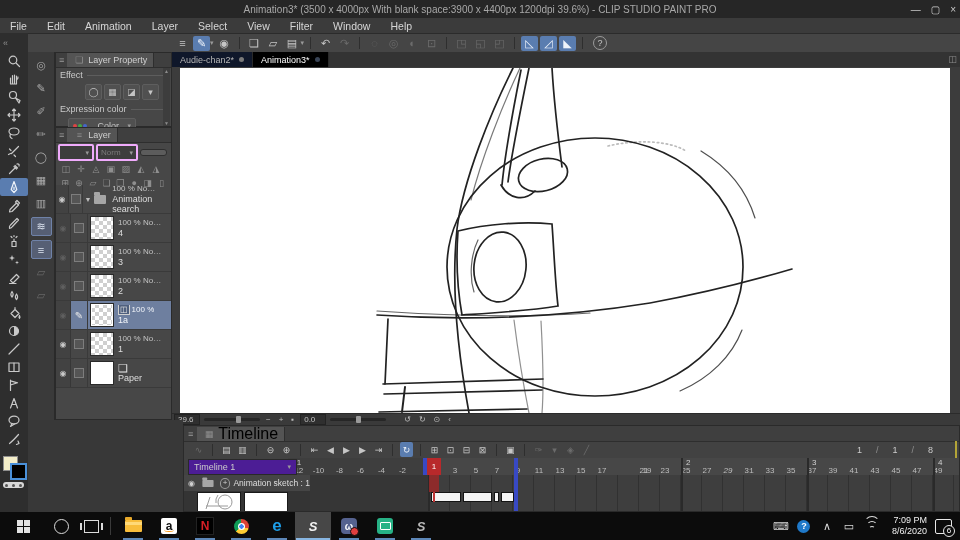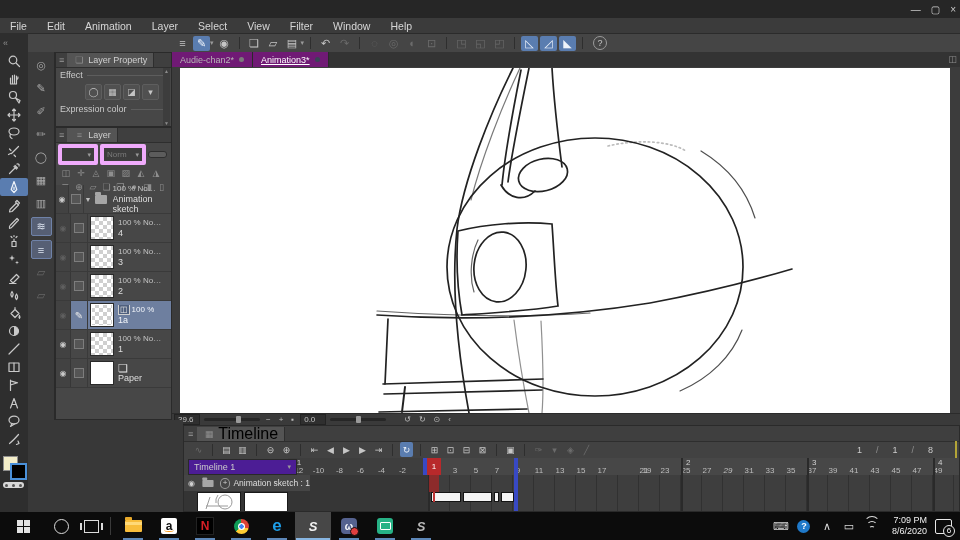--- a/index.html
+++ b/index.html
@@ -42,21 +42,21 @@
   .phead{height:14px;background:#3f3f3f;display:flex;align-items:center;color:#cfcfcf;font-size:9px;border-bottom:1px solid #2e2e2e;}
   .phead .burger{color:#9a9a9a;font-size:9px;padding:0 3px;}
   .ptabcap{background:#545454;height:14px;display:flex;align-items:center;gap:3px;padding:0 6px;border-right:1px solid #2e2e2e;}
   .plabel{color:#c9c9c9;font-size:9px;}
   .pline{flex:1;height:1px;background:#5d5d5d;margin:0 4px;}
   .pbtn{min-width:15px;height:14px;border:1px solid #5e5e5e;background:#505050;color:#c5c5c5;font-size:9px;display:inline-flex;align-items:center;justify-content:center;border-radius:2px;}
   #lpp{left:55px;top:52px;width:117px;height:75px;}
   #lpp .row{display:flex;align-items:center;padding:2px 4px;}
   #scroll1{position:absolute;right:1px;top:15px;width:7px;height:58px;background:#3d3d3d;color:#8c8c8c;font-size:5px;display:flex;flex-direction:column;justify-content:space-between;align-items:center;}
   #lyr{left:55px;top:127px;width:117px;height:293px;}
-  .mini{height:13px;border:4px solid #f0abfc;background:#3d3d3d;color:#bdbdbd;font-size:8px;display:inline-flex;align-items:center;justify-content:center;border-radius:2px;}
+  .mini{height:13px;border:2px solid #f0abfc;background:#3d3d3d;color:#bdbdbd;font-size:8px;display:inline-flex;align-items:center;justify-content:center;border-radius:2px;}
   .ticon{width:12px;height:12px;display:inline-flex;align-items:center;justify-content:center;color:#8f8f8f;font-size:9px;}
   #lyrrows{position:absolute;left:0;top:57px;width:115px;}
   .lrow{position:relative;height:28px;border-bottom:1px solid #3a3a3a;display:flex;align-items:center;}
   .lrow.sel{background:#6e7f9f;}
   .eyec{width:14px;text-align:center;font-size:8px;color:#c9c9c9;border-right:1px solid #373737;align-self:stretch;display:flex;align-items:center;justify-content:center;background:#424242;}
   .eyec.off{color:#5f5f5f;}
   .cbc{width:16px;align-self:stretch;display:flex;align-items:center;justify-content:center;border-right:1px solid #3a3a3a;}
   .cb{width:8px;height:8px;border:1px solid #7d7d7d;background:#555;}
   .pen-mark{color:#e8e8e8;font-size:10px;}
   .chev{color:#bdbdbd;font-size:7px;margin:0 1px;}
@@ -70,22 +70,22 @@
   .l1{color:#c3c3c3;font-size:8px;white-space:nowrap;overflow:hidden;text-overflow:ellipsis;max-width:44px;}
   .l2{color:#dedede;font-size:9px;}
   .lrow.sel .l1,.lrow.sel .l2{color:#f2f5fa;}
   .badge{font-size:8px;color:#e8e8e8;border:1px solid #cfcfcf;padding:0 1px;margin-right:2px;background:#50607e;}
   .foldicon{width:14px;height:9px;background:#a6a6a6;border-radius:1px;position:relative;margin:0 2px;}
   .foldicon::before{content:'';position:absolute;left:0;top:-3px;width:6px;height:3px;background:#a6a6a6;border-radius:1px 1px 0 0;}
   .papericon{color:#e0e0e0;font-size:11px;line-height:10px;}
   
   #docarea{left:172px;top:52px;width:788px;height:373px;background:#3c3c3c;}
   #doctabs{position:absolute;left:0;top:0;width:788px;height:15px;background:#333;display:flex;}
-  .dtab{height:15px;display:flex;align-items:center;gap:5px;padding:0 8px;font-size:9px;color:#b5b5b5;background:#701a75;border-right:1px solid #2a2a2a;}
-  .dtab.active{background:#701a75;color:#fff;text-decoration:underline;}
+  .dtab{height:15px;display:flex;align-items:center;gap:5px;padding:0 8px;font-size:9px;color:#b5b5b5;background:#0f172a;border-right:1px solid #2a2a2a;}
+  .dtab.active{background:#000000;color:#fff;}
   .dtab .dot{width:5px;height:5px;border-radius:50%;background:#7a7a7a;}
   .dtab.active .dot{background:#394456;}
   #canvas{left:8px;top:16px;width:770px;height:345px;background:#fff;}
   #canvas svg{display:block;}
   #corner-ico{right:3px;top:2px;color:#8e8e8e;font-size:9px;}
   #statusbar{left:0;top:361px;width:788px;height:12px;background:#3a3a3a;border-top:1px solid #2b2b2b;display:flex;align-items:center;font-size:8px;color:#c5c5c5;gap:4px;padding-left:2px;box-sizing:border-box;}
   .sval{background:#2f2f2f;border:1px solid #232323;padding:0 3px;height:9px;display:inline-flex;align-items:center;min-width:18px;}
   .strack{width:56px;height:3px;background:#262626;border-radius:2px;position:relative;}
   .strack i{position:absolute;top:-2px;width:5px;height:7px;background:#9a9a9a;border-radius:1px;}
   .sbtn{color:#bdbdbd;font-size:8px;padding:0 2px;}
@@ -159,20 +159,21 @@
   #clock{display:flex;flex-direction:column;align-items:flex-end;justify-content:center;font-size:9px;line-height:11px;padding:0 8px;color:#f0f0f0;}
   #notif{width:15px;height:13px;border:1.5px solid #e8e8e8;border-radius:2px;position:relative;margin-right:8px;}
   #notif span{position:absolute;right:-4px;bottom:-4px;background:#0c0c0c;color:#fff;font-size:8px;border:1px solid #e8e8e8;border-radius:50%;width:10px;height:10px;display:flex;align-items:center;justify-content:center;}
 </style>
 </head>
 <body>
 
 <div id="app">
 
   <div class="abs" id="titlebar">
+    <span>Animation3* (3500 x 4000px With blank space:3900 x 4400px 1200dpi 39.6%)  - CLIP STUDIO PAINT PRO</span>
     <span id="winctl">
       <span>—</span>
       <span>▢</span>
       <span>×</span>
     </span>
   </div>
 
   <div class="abs" id="menubar">
       <span>File</span>
       <span>Edit</span>
@@ -378,20 +379,31 @@
     <div class="row" style="justify-content:flex-end;gap:2px;padding-right:12px;" id="fxbtns">
         <span class="pbtn">◯</span>
         <span class="pbtn">▦</span>
         <span class="pbtn">◪</span>
         <span class="pbtn">▾</span>
       </div>
     <div class="row">
       <span class="plabel">Expression color</span>
       <span class="pline"></span>
     </div>
+    <div class="row" style="padding-left:12px;">
+      <span class="pbtn" style="min-width:58px;justify-content:space-between;padding:0 4px;">
+        <span style="display:inline-flex;gap:1px;">
+          <i style="width:4px;height:4px;border-radius:50%;background:#d44;"></i>
+            <i style="width:4px;height:4px;border-radius:50%;background:#4a4;"></i>
+            <i style="width:4px;height:4px;border-radius:50%;background:#46c;"></i>
+        </span>
+        <span>Color</span>
+        <span class="dd">▾</span>
+      </span>
+    </div>
     <div id="scroll1">
         <span>▲</span>
         <span>▼</span>
       </div>
   </div>
 
   <div class="abs panel" id="lyr">
     <div class="phead">
       <span class="burger">≡</span>
       <span class="ptabcap">
@@ -432,21 +444,21 @@
     <div id="lyrrows">
         <div class="lrow">
           <span class="eyec">◉</span>
           <span class="cbc">
             <span class="cb"></span>
           </span>
           <span class="chev">▼</span>
           <span class="foldicon"></span>
           <span class="ltxt">
             <span class="l1">100 % Normal</span>
-            <span class="l2">Animation sketch</span>
+            <span class="l2">Animation search</span>
           </span>
         </div>
         <div class="lrow">
           <span class="eyec off">◉</span>
           <span class="cbc">
             <span class="cb"></span>
           </span>
           <span class="thumb"></span>
           <span class="ltxt">
             <span class="l1">100 % Norm</span>

